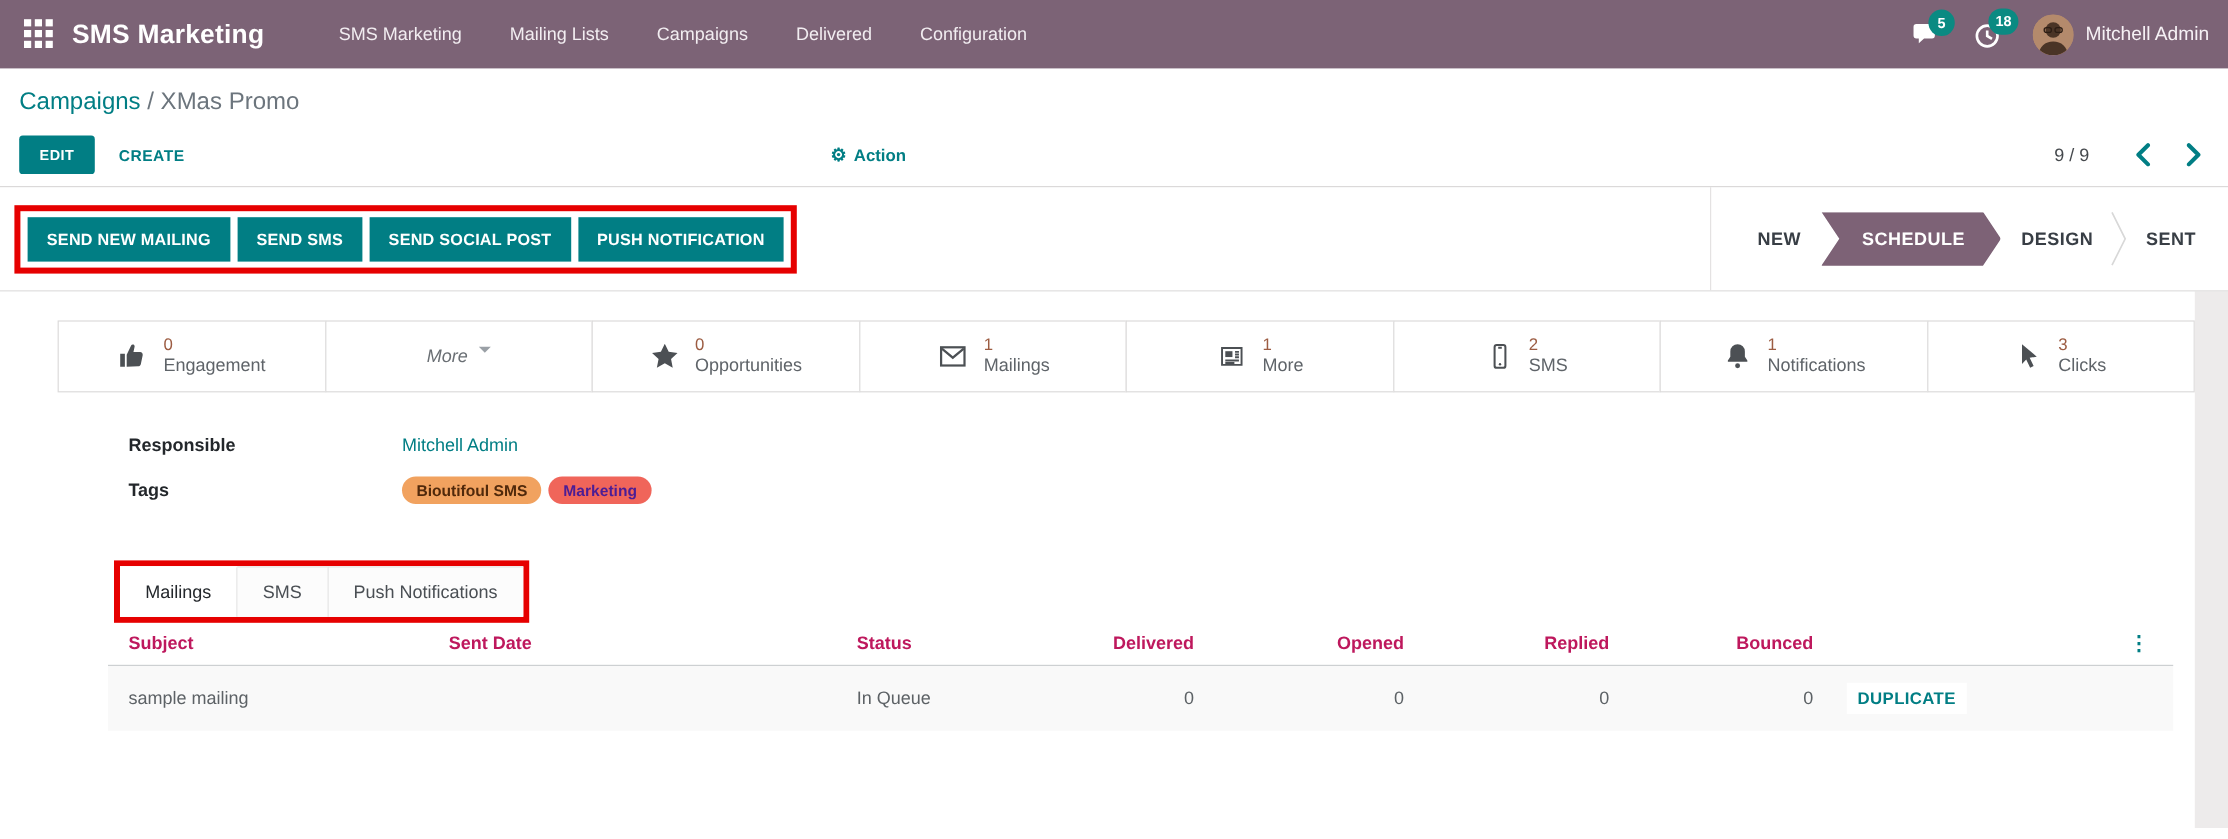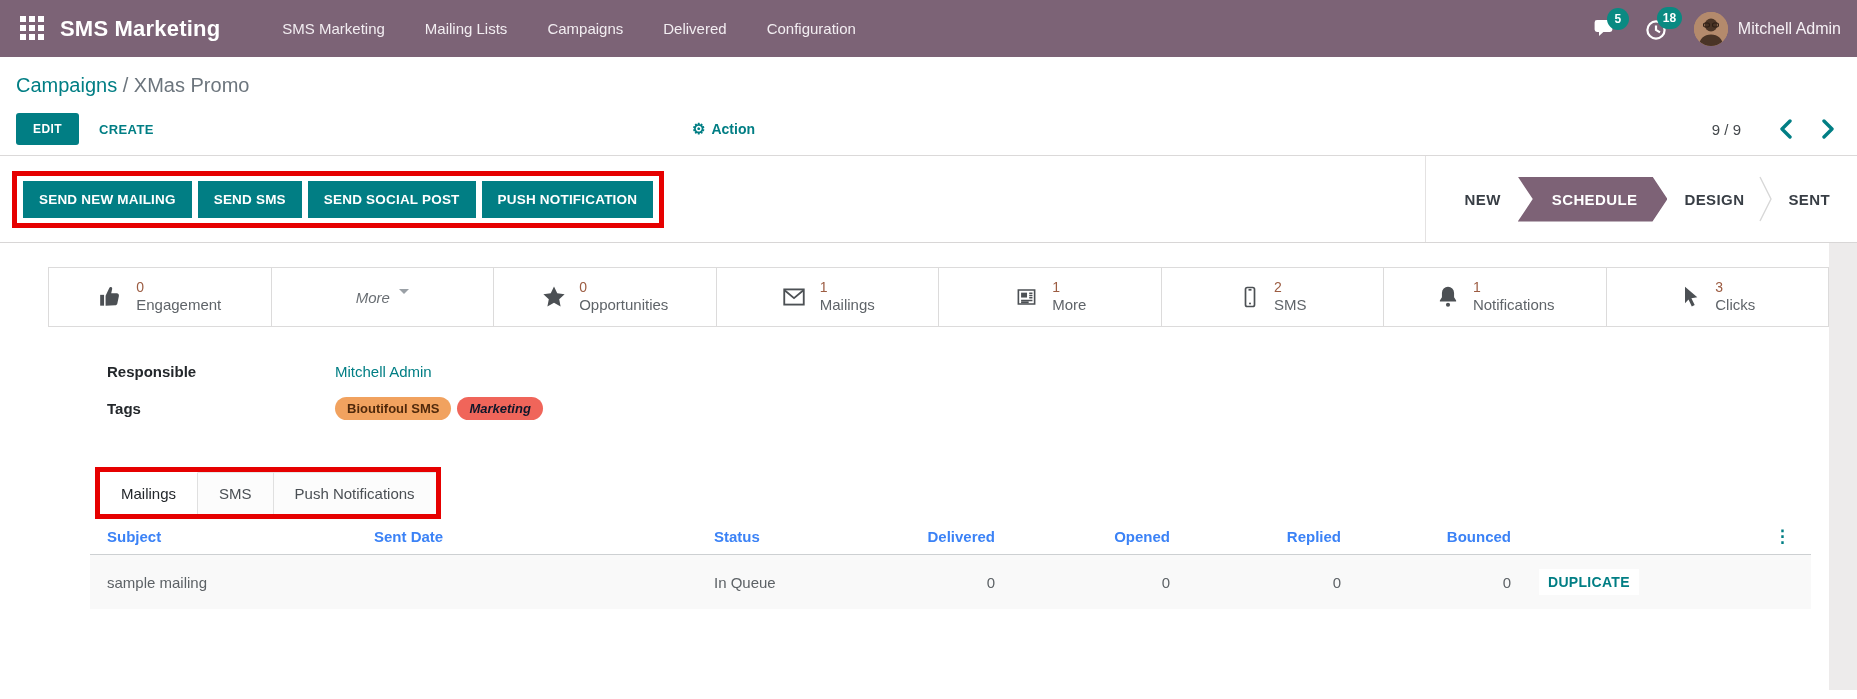--- a/index.html
+++ b/index.html
@@ -85,37 +85,37 @@
 
   
   .form { margin:36px 0 0 59px; }
   .frow { display:flex; align-items:center; margin-bottom:17px; }
   .flabel { width:228px; font-size:15px; font-weight:700; color:#23272b; }
   .fvalue { font-size:15px; color:#6a7075; }
   .fvalue.link { color:#017e84; cursor:pointer; }
   .tags { display:flex; gap:6px; }
   .tag { font-size:13px; font-weight:700; padding:4px 12px; border-radius:14px; cursor:pointer; }
   .tag-orange { background:#f1a25f; color:#50290b; }
-  .tag-red { background:#f0655a; color:#0f172a;font-style:italic; }
+  .tag-red { background:#f0655a; color:#4c1d95; }
 
   
   .tabs-wrap { margin:30px 0 0 47px; display:inline-block; }
   .tabs { display:flex; background:#fff; }
   .tab { font-size:15px; color:#4a4f54; padding:12px 21px; border-right:1px solid #e0e0e0;
          border-top:1px solid #e6e6e6; cursor:pointer; background:#fcfcfc; white-space:nowrap; }
   .tab:last-child { border-right:none; }
   .tab.active { background:#fff; color:#23272b; border-top:1px solid #fff; }
 
   
   .table { margin-left:42px; margin-right:18px; }
   .tgrid { display:grid;
            grid-template-columns:267px 340px 223px 75px 175px 171px 170px 160px 1fr;
            align-items:center; }
   .thead { border-bottom:1px solid #cdd0d2; }
-  .th { font-size:15px; font-weight:700; color:#3b82f6; padding:9px 0 9px 17px; cursor:pointer; }
+  .th { font-size:15px; font-weight:700; color:#be185d; padding:9px 0 9px 17px; cursor:pointer; }
   .th.num { text-align:right; padding:9px 0; }
   .th-dots { text-align:right; padding-right:20px; color:#017e84; font-size:17px;
              font-weight:700; cursor:pointer; }
   .trow { background:#f9f9f9; cursor:pointer; }
   .td { font-size:15px; color:#5d6266; padding:14px 0 14px 17px; }
   .td.num { text-align:right; padding:14px 0; }
   .td-action { padding-left:28px; }
   .btn-dup { background:#fff; border:none; color:#017e84; font-size:14px; font-weight:700;
              letter-spacing:.3px; padding:5px 9px; cursor:pointer; font-family:inherit; }
 </style>

